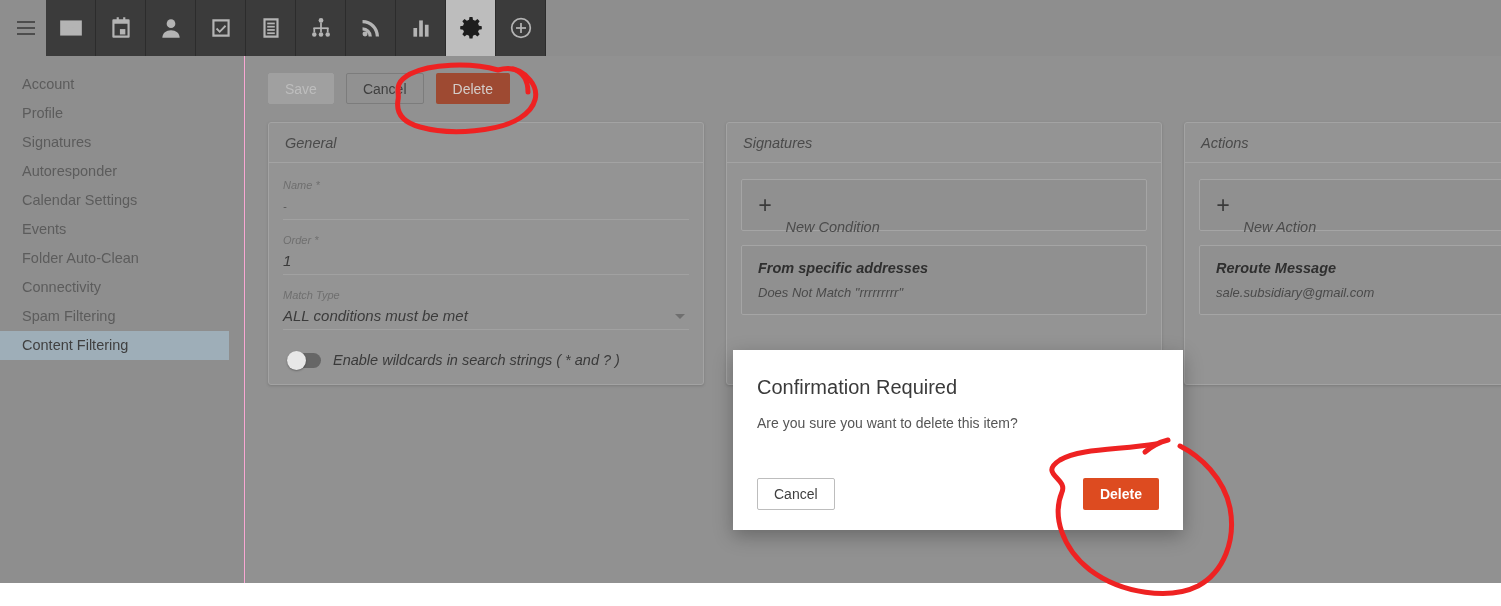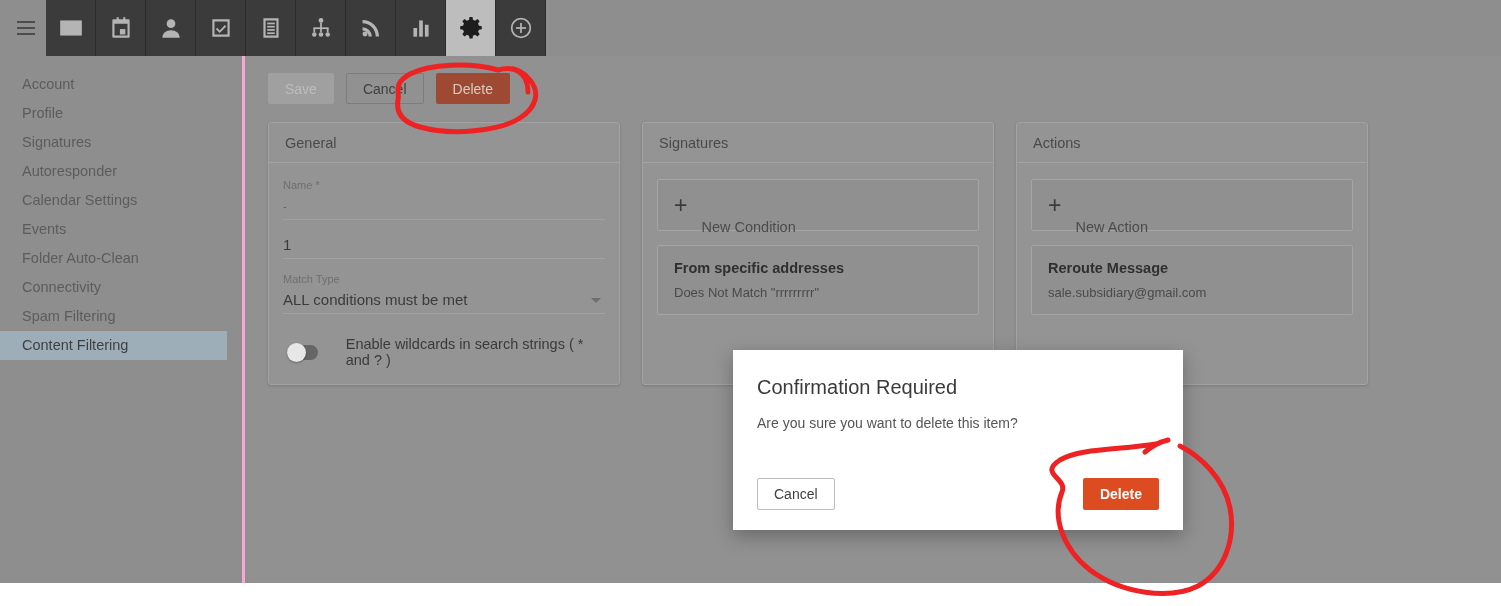--- a/index.html
+++ b/index.html
@@ -52,21 +52,21 @@
   .navicon.active { background: #bdbdbd; }
   .navicon svg { display: block; }
   .navicon .gl { fill: #b4b4b4; }
   .navicon.active .gl { fill: #1d1d1d; }
 
   
   .sidebar {
     position: absolute; left: 0; top: 56px;
     width: 245px; height: 527px;
     background: #8e8e8e;
-    border-right: 3px solid #f9a8d4;
+    border-right: 1px solid #f9a8d4;
     padding-top: 14px;
   }
   .side-item {
     height: 29px; line-height: 29px;
     padding-left: 22px;
     font-size: 14.5px;
     color: #5c5c5c;
     cursor: pointer;
     white-space: nowrap;
   }
@@ -96,22 +96,23 @@
   .btn-delete-top { background: #9e4a32; color: #d4cdc9; }
 
   .panels {
     display: flex; gap: 22px; margin-top: 18px;
   }
   .panel {
     background: #949494;
     border: 1px solid #a3a3a3;
     border-radius: 3px;
     box-shadow: 0 1px 3px rgba(0,0,0,0.16);
-    width: 352px;
+    width: 436px;
     flex: 0 0 auto;
+    font-style: italic;
   }
   .panel-head {
     height: 40px; line-height: 40px;
     padding: 0 16px;
     font-size: 14.5px; color: #4a4a4a;
     border-bottom: 1px solid #a3a3a3;
   }
   .panel-body { padding: 16px 14px 16px 14px; }
 
   
@@ -120,21 +121,21 @@
   .field-value { font-size: 15px; color: #3b3b3b; height: 22px; line-height: 22px; }
   .field-value.tiny { font-size: 11px; color: #5e5e5e; }
   .select-row { display: flex; align-items: center; justify-content: space-between; }
   .caret {
     width: 0; height: 0;
     border-left: 5px solid transparent;
     border-right: 5px solid transparent;
     border-top: 5px solid #6f6f6f;
     margin-right: 4px;
   }
-  .toggle-row { display: flex; align-items: center; gap: 28px; margin-top: 22px; padding-left: 4px; }
+  .toggle-row { display: flex; align-items: center; gap: 12px; margin-top: 22px; padding-left: 4px; }
   .toggle {
     width: 34px; height: 15px; border-radius: 8px;
     background: #666; position: relative; cursor: pointer;
   }
   .toggle .knob {
     position: absolute; left: 0; top: -2px;
     width: 19px; height: 19px; border-radius: 50%;
     background: #e7e7e7;
     box-shadow: 0 1px 2px rgba(0,0,0,0.3);
   }
@@ -314,20 +315,21 @@
         <div class="panel">
           <div class="panel-head">General</div>
           <div class="panel-body">
 
             <div class="field">
               <div class="field-label">Name *</div>
               <div class="field-value tiny">-</div>
             </div>
 
             <div class="field" style="margin-top:14px;">
+              <div class="field-label">Order *</div>
               <div class="field-value">1</div>
             </div>
 
             <div class="field" style="margin-top:14px;">
               <div class="field-label">Match Type</div>
               <div class="select-row">
                 <div class="field-value">ALL conditions must be met</div>
                 <div class="caret"></div>
               </div>
             </div>

